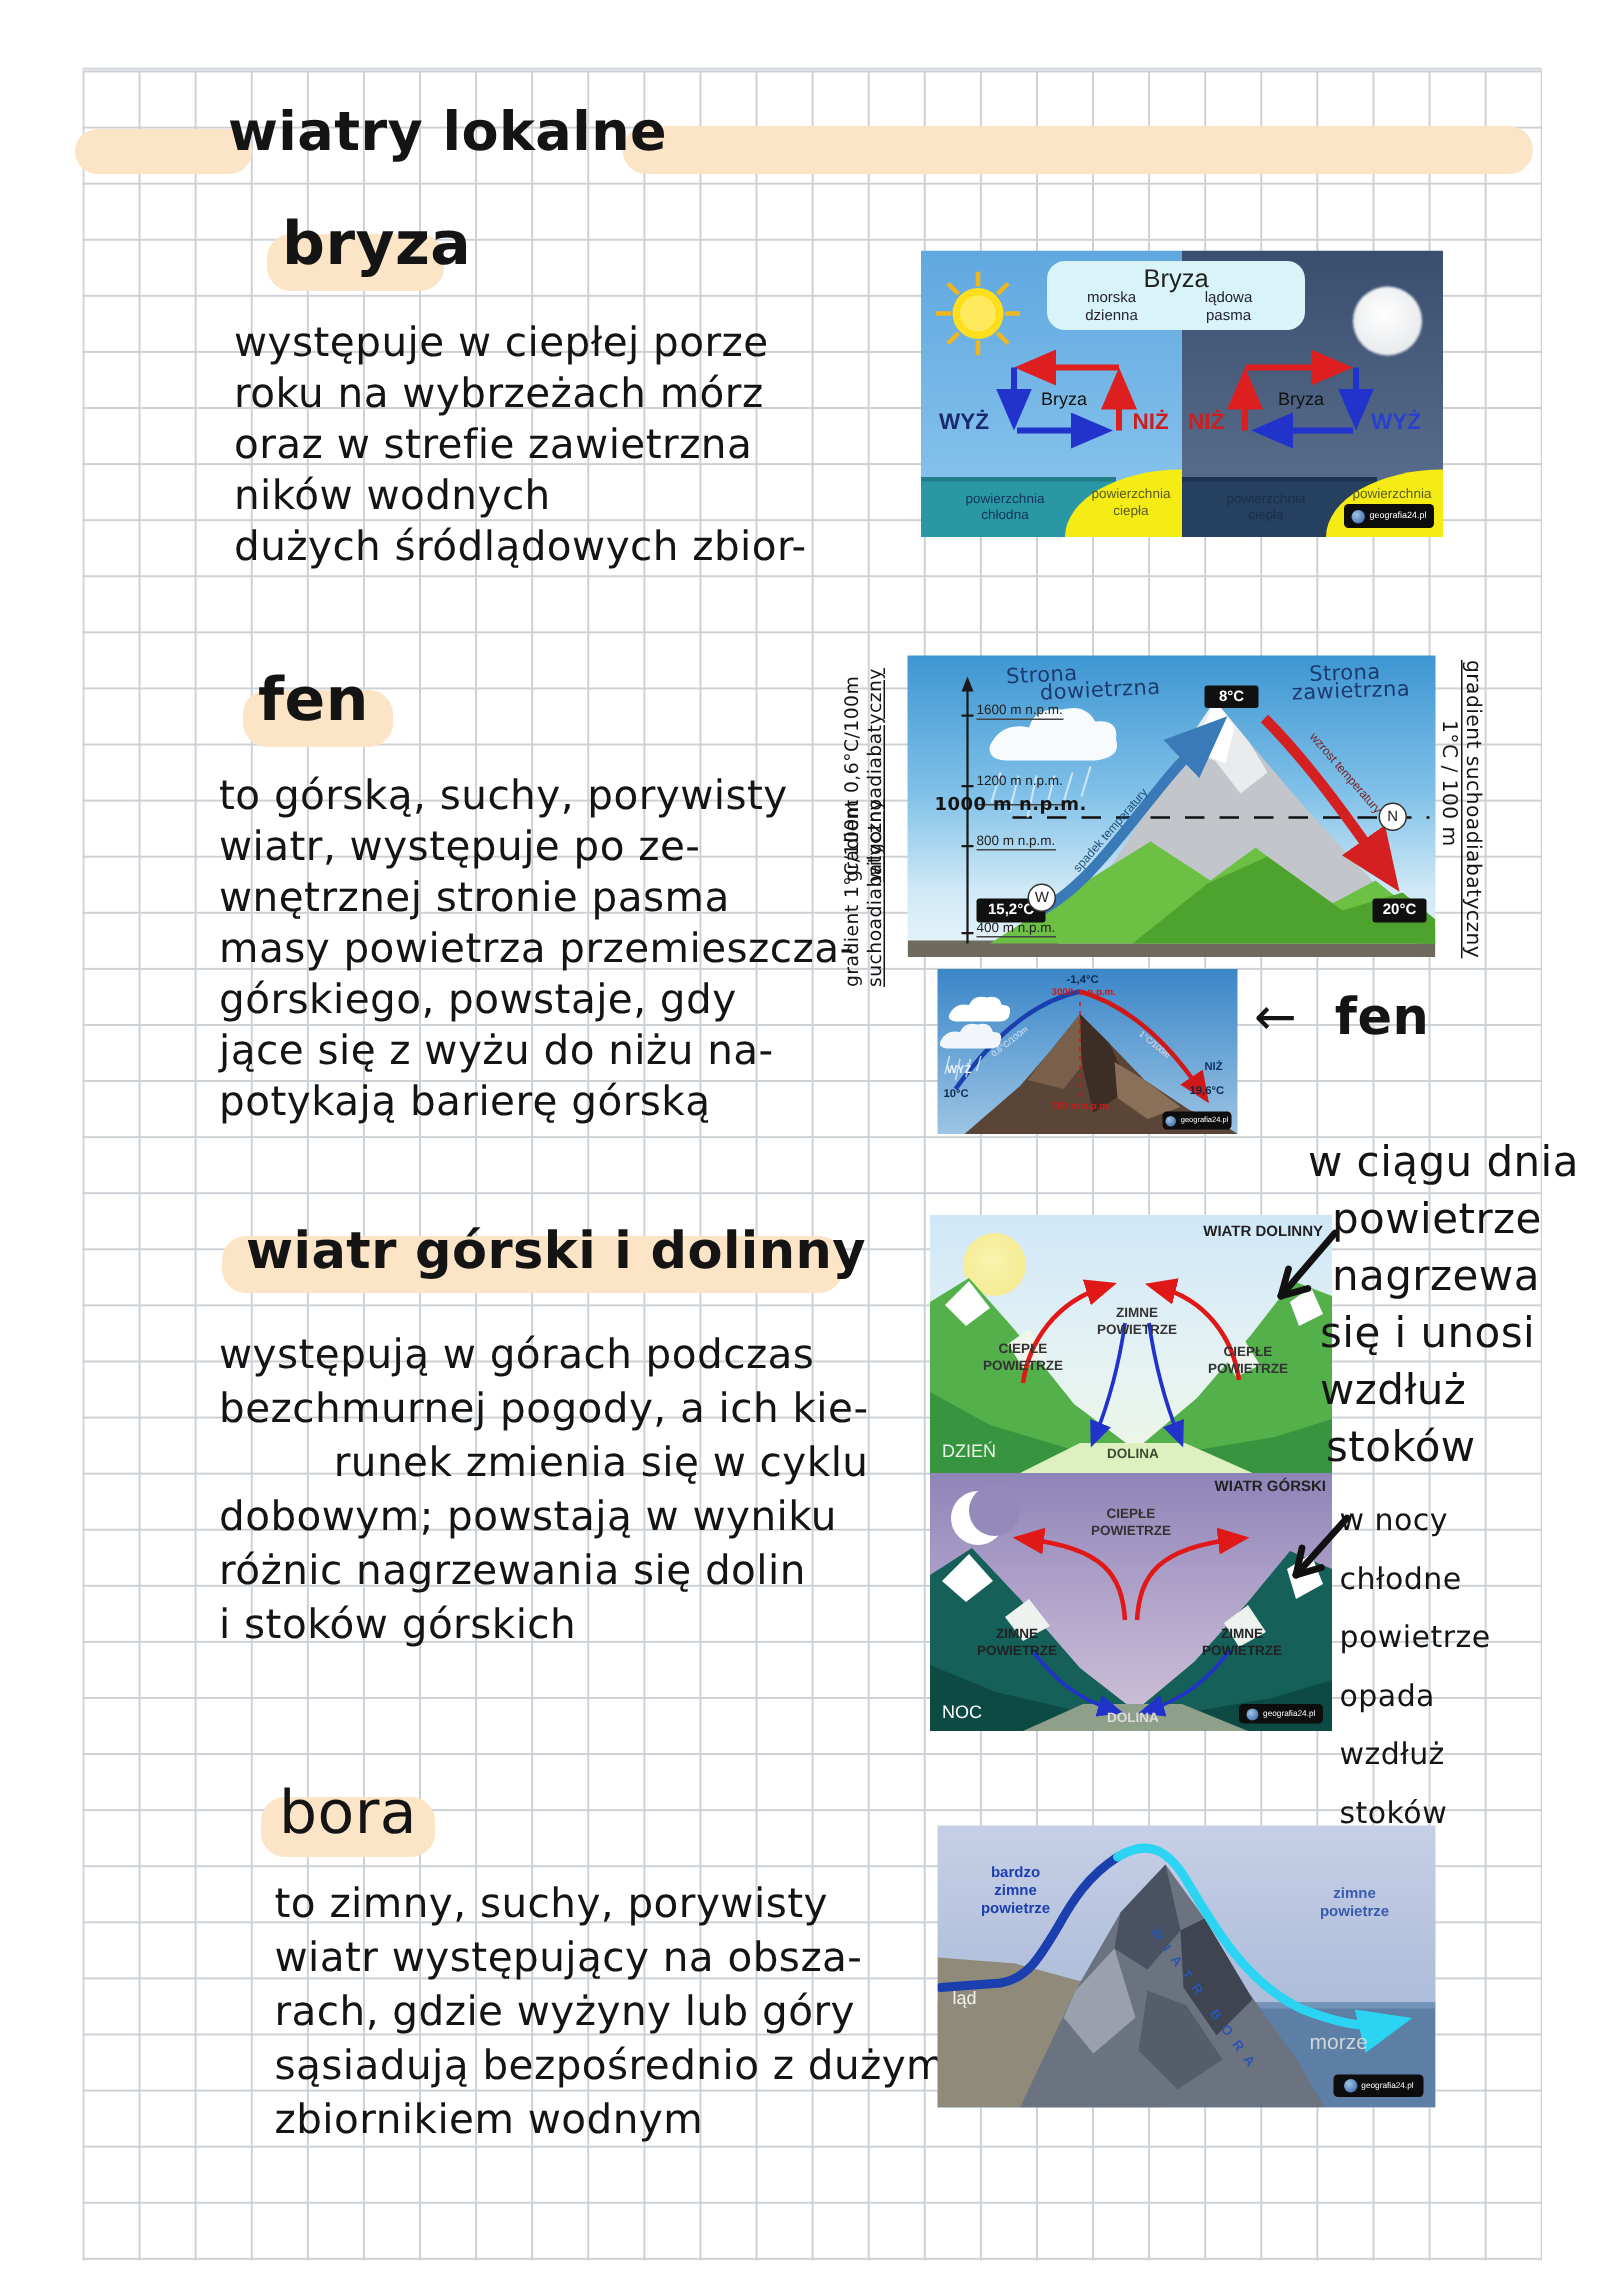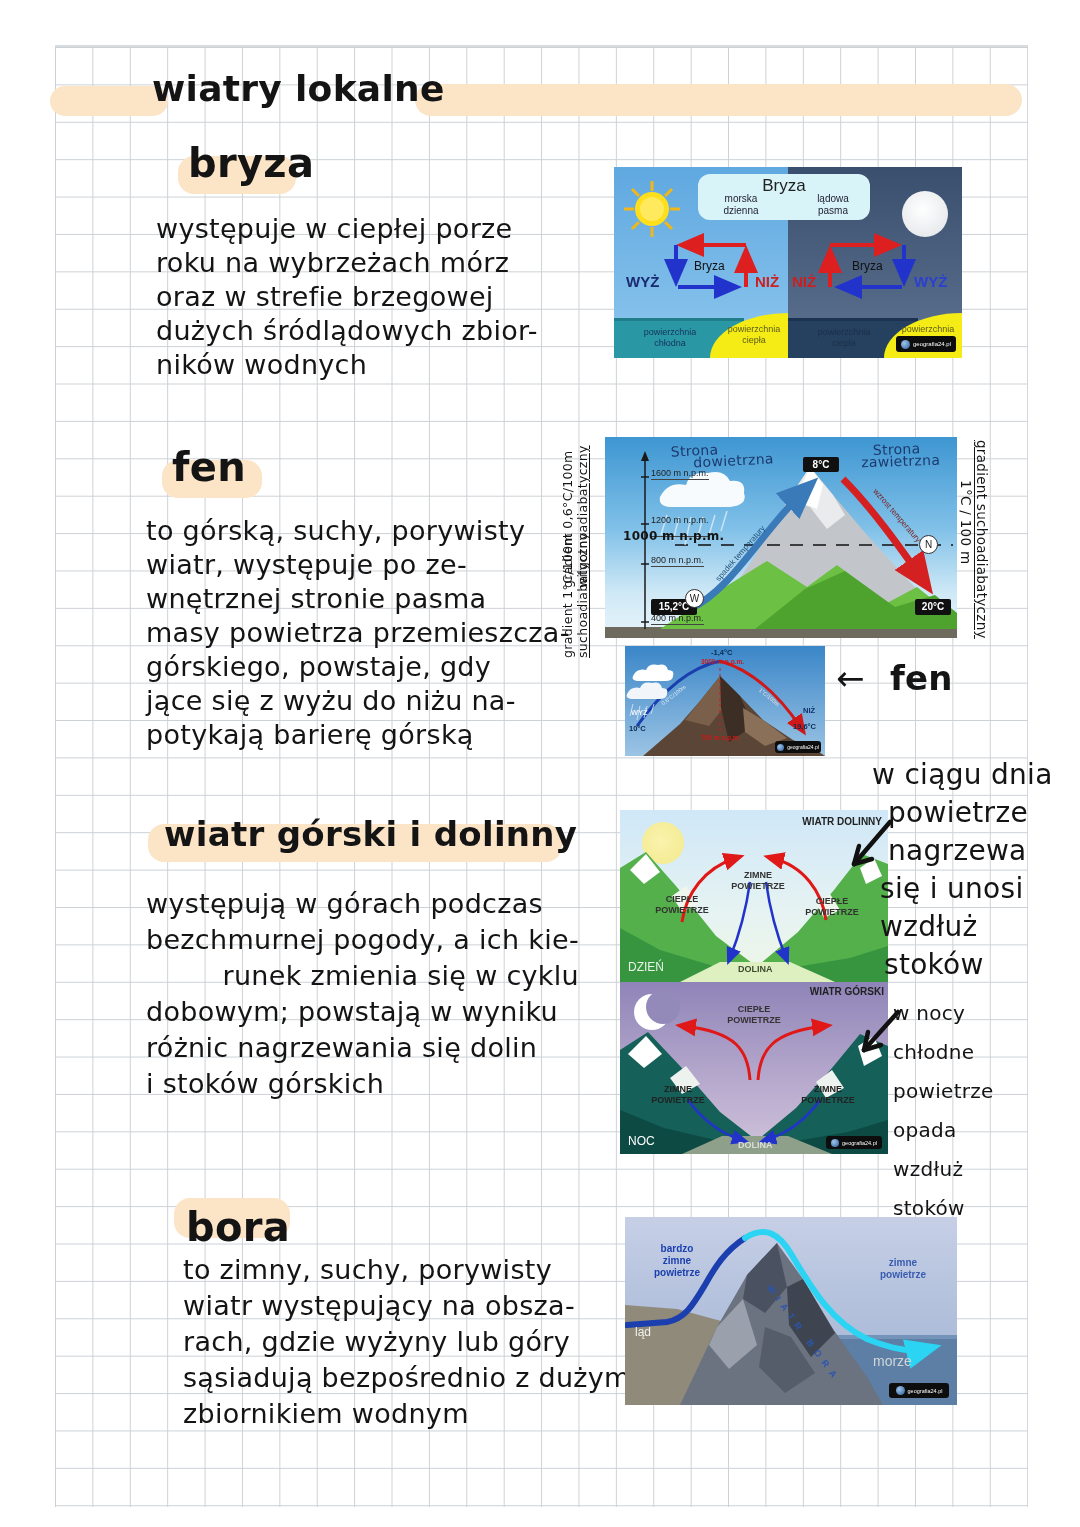--- a/index.html
+++ b/index.html
@@ -30,23 +30,23 @@
 
 <div class="abs hl" style="left:50px;top:86px;width:118px;height:30px;"></div>
 <div class="abs hl" style="left:415px;top:84px;width:607px;height:32px;"></div>
 <div class="abs hand" style="left:152px;top:68px;font-size:36px;font-weight:bold;">wiatry lokalne</div>
 
 <div class="abs hl" style="left:178px;top:156px;width:118px;height:38px;"></div>
 <div class="abs hand" style="left:188px;top:140px;font-size:40px;font-weight:bold;">bryza</div>
 <div class="abs hand para" style="left:156px;top:212px;">
   <div>występuje w ciepłej porze</div>
   <div>roku na wybrzeżach mórz</div>
-  <div>oraz w strefie brzegowej</div>
+  <div>oraz w strefie zawietrzna</div>
+  <div>ników wodnych</div>
   <div>dużych śródlądowych zbior-</div>
-  <div>ników wodnych</div>
 </div>
 
 <div class="abs diag" style="left:614px;top:167px;width:348px;height:191px;">
   <div class="abs" style="left:0;top:0;width:174px;height:191px;background:linear-gradient(#5fa8e0,#8ec7ee);"></div>
   <div class="abs" style="left:174px;top:0;width:174px;height:191px;background:linear-gradient(#3a4f6e,#5e7292);"></div>
   <svg class="abs" style="left:10px;top:14px;" width="56" height="56" viewBox="0 0 56 56">
     <g stroke="#f0b61a" stroke-width="3">
         <line x1="28" y1="0" x2="28" y2="10"></line>
         <line x1="28" y1="46" x2="28" y2="56"></line>
         <line x1="0" y1="28" x2="10" y2="28"></line>
@@ -59,21 +59,21 @@
     <circle cx="28" cy="28" r="17" fill="#ffdf1b"></circle>
       <circle cx="28" cy="28" r="12" fill="#ffe95c"></circle>
   </svg>
   <div class="abs" style="left:288px;top:24px;width:46px;height:46px;border-radius:50%;background:radial-gradient(circle at 45% 40%,#ffffff,#dfe2e6);filter:blur(.6px);"></div>
   <div class="abs" style="left:84px;top:7px;width:172px;height:46px;background:#d9f4f8;border-radius:12px;">
     <div class="lbl" style="left:0;right:0;top:2px;text-align:center;font-size:17px;color:#222;">Bryza</div>
     <div class="lbl c2" style="left:10px;top:19px;width:66px;font-size:10px;line-height:12px;color:#223;">
       <div>morska</div>
         <div>dzienna</div>
     </div>
-    <div class="lbl c2" style="right:4px;top:19px;width:66px;font-size:10px;line-height:12px;color:#223;">
+    <div class="lbl c2" style="right:18px;top:19px;width:66px;font-size:10px;line-height:12px;color:#223;">
       <div>lądowa</div>
         <div>pasma</div>
     </div>
   </div>
   <svg class="abs" style="left:0;top:0;" width="348" height="191" viewBox="0 0 348 191">
     <defs>
       <marker id="b-ar" markerWidth="8" markerHeight="8" refX="5" refY="3" orient="auto">
           <path d="M0,0 L7,3 L0,6 Z" fill="#dd1f1f"></path>
         </marker>
       <marker id="b-ab" markerWidth="8" markerHeight="8" refX="5" refY="3" orient="auto">
@@ -374,21 +374,21 @@
 <div class="abs hand" style="left:893px;top:994px;font-size:20px;">
   <div style="line-height:39px;">w nocy</div>
   <div style="line-height:39px;">chłodne</div>
   <div style="line-height:39px;">powietrze</div>
   <div style="line-height:39px;">opada</div>
   <div style="line-height:39px;">wzdłuż</div>
   <div style="line-height:39px;">stoków</div>
 </div>
 
 <div class="abs hl" style="left:174px;top:1198px;width:116px;height:40px;"></div>
-<div class="abs hand" style="left:186px;top:1186px;font-size:40px;font-weight:bold;margin-top:18px;">bora</div>
+<div class="abs hand" style="left:186px;top:1186px;font-size:40px;font-weight:normal;">bora</div>
 <div class="abs hand para" style="left:183px;top:1252px;">
   <div style="line-height:36px;">to zimny, suchy, porywisty</div>
   <div style="line-height:36px;">wiatr występujący na obsza-</div>
   <div style="line-height:36px;">rach, gdzie wyżyny lub góry</div>
   <div style="line-height:36px;">sąsiadują bezpośrednio z dużym</div>
   <div style="line-height:36px;">zbiornikiem wodnym</div>
 </div>
 
 <div class="abs diag" style="left:625px;top:1217px;width:332px;height:188px;background:linear-gradient(180deg,#c6cfe6,#9fb2d2);">
   <svg class="abs" style="left:0;top:0;" width="332" height="188" viewBox="0 0 332 188">

